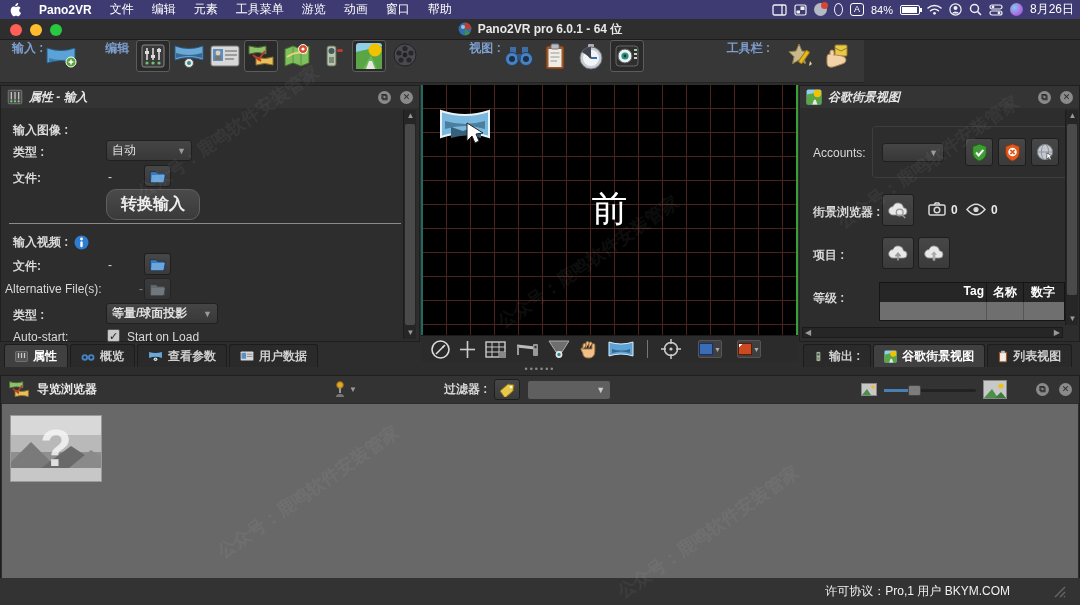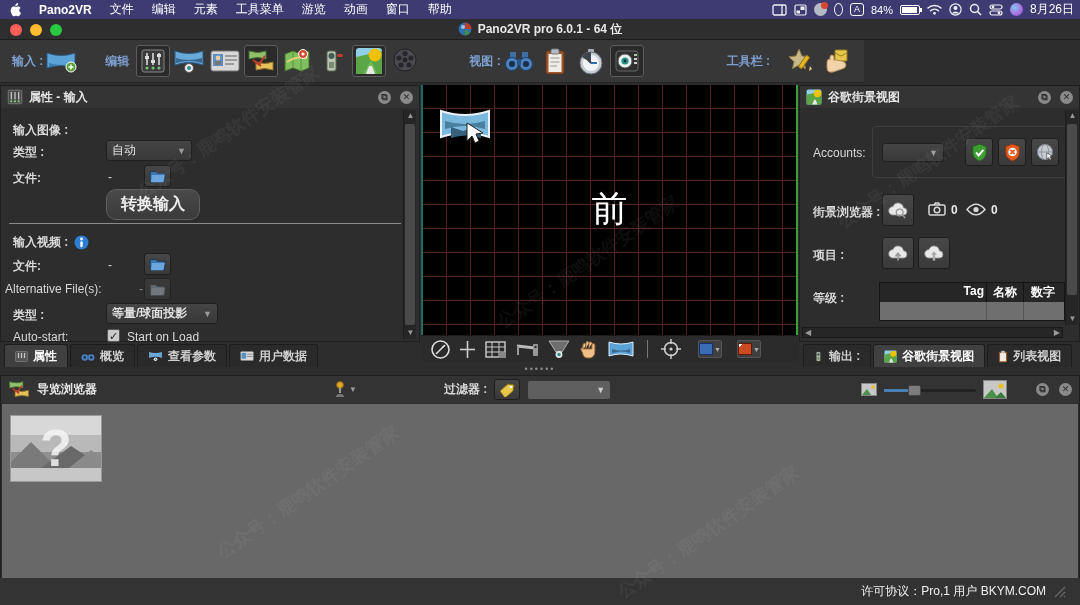--- a/index.html
+++ b/index.html
@@ -23,29 +23,29 @@
 
   
   .titlebar { position:absolute; left:0; top:19px; width:1080px; height:21px; background:#2e2e2e;
               border-bottom:1px solid #1c1c1c; display:flex; align-items:center; justify-content:center; }
   .tl { position:absolute; left:10px; top:5px; display:flex; gap:8px; }
   .tl i { width:12px; height:12px; border-radius:50%; display:block; }
   .title { color:#e8e8e8; font-weight:bold; font-size:12px; display:flex; align-items:center; gap:6px; }
 
   
   .toolbar { position:absolute; left:0; top:40px; width:864px; height:43px; background:#373737;
-             border-bottom:1px solid #242424; display:flex; align-items:center; }
+             border-bottom:1px solid #242424; display:flex; align-items:flex-start; }
   .blbl { color:#7d9fd0; font-weight:bold; font-size:12px; white-space:nowrap; }
   .tbtn { width:34px; height:32px; display:flex; align-items:center; justify-content:center; margin:0 1px; border-radius:3px; }
   .tbtn.sel { background:#2a2a2a; border:1px solid #5c5c5c; }
 
   
   .panel { position:absolute; background:#2d2d2d; border:1px solid #1f1f1f; }
   .phead { height:22px; display:flex; align-items:center; gap:6px; padding:0 6px; background:#343434; }
-  .phead .pt { font-weight:bold; color:#e5e5e5; font-size:12px; flex:1; }
+  .phead .pt { font-weight:bold; color:#e5e5e5; font-size:12px; flex:1;font-style:italic; }
   .winbtn { width:13px; height:13px; border-radius:50%; background:#8a8a8a; color:#2b2b2b; font-size:9px; line-height:13px;
             text-align:center; font-weight:bold; margin-left:3px; }
   .row { position:absolute; display:flex; align-items:center; gap:6px; }
   .lbl { color:#d8d8d8; font-size:12px; white-space:nowrap; }
   .dd { height:21px; background:linear-gradient(#454545,#383838); border:1px solid #202020; border-radius:3px;
         display:flex; align-items:center; padding:0 5px; color:#e0e0e0; }
   .dd .arr { margin-left:auto; color:#9a9a9a; font-size:9px; padding-left:8px; }
   .sbtn { height:22px; min-width:26px; background:linear-gradient(#474747,#3a3a3a); border:1px solid #1e1e1e;
           border-radius:3px; display:flex; align-items:center; justify-content:center; padding:0 4px; }
   .pushbtn { background:linear-gradient(#4a4a4a,#3a3a3a); border:1px solid #5f5f5f; border-radius:10px;
@@ -95,21 +95,21 @@
   .slider { position:relative; width:92px; height:12px; }
   .slider .trk { position:absolute; left:0; right:0; top:5px; height:3px; background:#222; border-radius:2px; }
   .slider .fillb { position:absolute; left:0; top:5px; height:3px; width:28px; background:#4a7fb5; }
   .slider .hnd { position:absolute; left:24px; top:1px; width:13px; height:11px; background:#7c7c7c; border:1px solid #444; border-radius:2px; }
 
   .wmark { position:absolute; right:30px; bottom:32px; display:flex; align-items:center; gap:10px; color:#fff;
            font-size:31px; font-weight:bold; }
 
   
   .statusbar { position:absolute; left:0; top:578px; width:1080px; height:27px; background:#333;
-               display:flex; align-items:center; justify-content:flex-end; padding-right:14px; color:#f0f0f0; font-size:12px; }
+               display:flex; align-items:center; justify-content:flex-end; padding-right:14px; color:#f0f0f0; font-size:12px;gap:36px; }
 
   .diag { position:absolute; color:rgba(255,255,255,.05); font-size:18px; font-weight:bold; transform:rotate(-35deg); white-space:nowrap; pointer-events:none; }
   .ic { display:block; }
   .cnt { color:#e8e8e8; font-weight:bold; }
 </style>
 </head>
 <body>
 
 <div class="screen">
 

